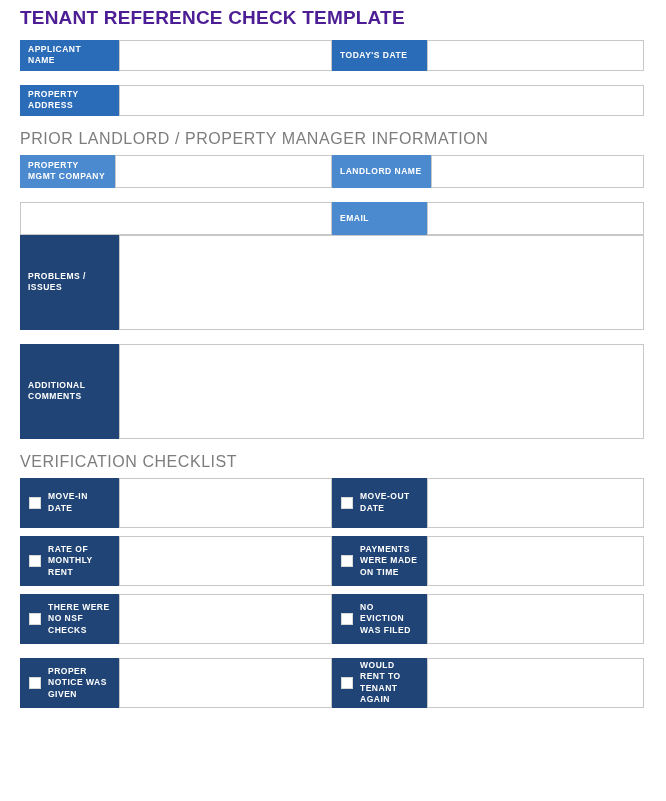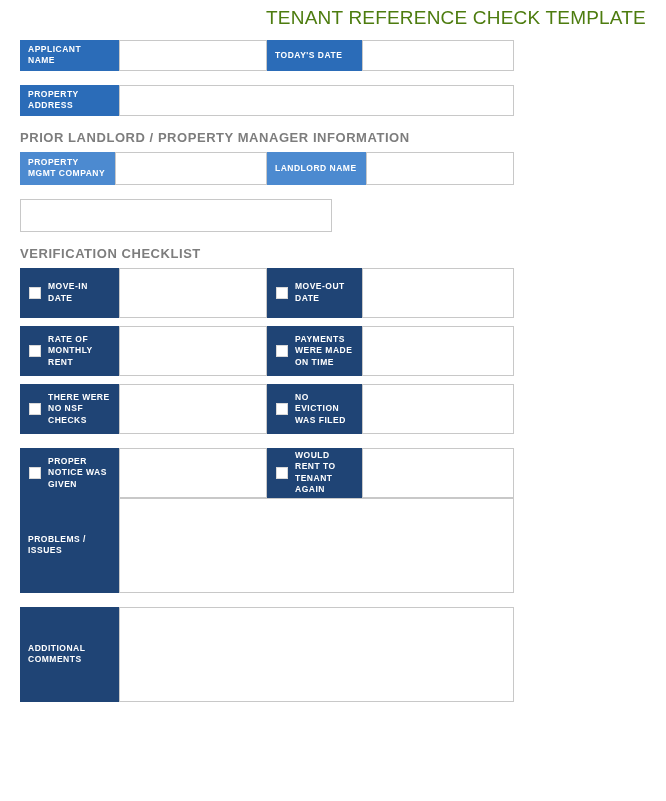--- a/index.html
+++ b/index.html
@@ -20,47 +20,46 @@
     position: relative;
     width: 666px;
     height: 801px;
     box-sizing: border-box;
     padding: 0 20px;
   }
 
   
   .doc-title {
     font-size: 19px;
-    font-weight: normal;
+    font-weight: bold;
     letter-spacing: 0.2px;
-    color: #4d7c0f;
+    color: #4c1d95;
     padding-top: 8px;
     padding-bottom: 11px;
     line-height: 1.1;
     white-space: nowrap;
-    text-align: right;
   }
 
   
   .section-heading {
-    font-size: 13px;
-    font-weight: bold;
+    font-size: 16px;
+    font-weight: normal;
     letter-spacing: 0.55px;
     color: #7d7d7d;
     padding-top: 14px;
     padding-bottom: 7px;
     white-space: nowrap;
   }
 
   
   .row {
     display: flex;
     align-items: stretch;
     margin-bottom: 8px;
-    width: 494px;
+    width: 624px;
   }
   .row:last-child { margin-bottom: 0; margin-top: 14px; }
 
   
   .cell-group {
     display: flex;
     align-items: stretch;
     box-sizing: border-box;
   }
 
@@ -176,96 +175,28 @@
           <span class="label-text">LANDLORD NAME</span>
         </div>
         <div class="input-box h-med"></div>
       </div>
     </div>
 
     <div class="row">
       <div class="cell-group half-left">
         <div class="input-box h-med"></div>
       </div>
-    </div>
-
-
-  </div>
-
-  <div>
-
-    <div class="section-heading">VERIFICATION CHECKLIST</div>
-
-    <div class="row">
-      <div class="cell-group half-left">
-        <div class="label-box blue-navy lbl-w h-check with-check">
-          <span class="checkbox"></span>
-          <span class="label-text">MOVE-IN DATE</span>
-        </div>
-        <div class="input-box h-check"></div>
-      </div>
-      <div class="cell-group half-right">
-        <div class="label-box blue-navy lbl-w2 h-check with-check">
-          <span class="checkbox"></span>
-          <span class="label-text">MOVE-OUT DATE</span>
-        </div>
-        <div class="input-box h-check"></div>
-      </div>
-    </div>
-
-    <div class="row">
-      <div class="cell-group half-left">
-        <div class="label-box blue-navy lbl-w h-check with-check">
-          <span class="checkbox"></span>
-          <span class="label-text">RATE OF MONTHLY RENT</span>
-        </div>
-        <div class="input-box h-check"></div>
-      </div>
-      <div class="cell-group half-right">
-        <div class="label-box blue-navy lbl-w2 h-check with-check">
-          <span class="checkbox"></span>
-          <span class="label-text">PAYMENTS WERE MADE ON TIME</span>
-        </div>
-        <div class="input-box h-check"></div>
-      </div>
-    </div>
-
-    <div class="row">
-      <div class="cell-group half-left">
-        <div class="label-box blue-navy lbl-w h-check with-check">
-          <span class="checkbox"></span>
-          <span class="label-text">THERE WERE NO NSF CHECKS</span>
-        </div>
-        <div class="input-box h-check"></div>
-      </div>
-      <div class="cell-group half-right">
-        <div class="label-box blue-navy lbl-w2 h-check with-check">
-          <span class="checkbox"></span>
-          <span class="label-text">NO EVICTION WAS FILED</span>
-        </div>
-        <div class="input-box h-check"></div>
-      </div>
-    </div>
-
-    <div class="row">
-      <div class="cell-group half-left">
-        <div class="label-box blue-navy lbl-w h-check with-check">
-          <span class="checkbox"></span>
-          <span class="label-text">PROPER NOTICE WAS GIVEN</span>
-        </div>
-        <div class="input-box h-check"></div>
-      </div>
-      <div class="cell-group half-right">
-        <div class="label-box blue-navy lbl-w2 h-check with-check">
-          <span class="checkbox"></span>
-          <span class="label-text">WOULD RENT TO TENANT AGAIN</span>
-        </div>
-        <div class="input-box h-check"></div>
-      </div>
-    </div>
+      <div class="cell-group half-right">
+        <div class="label-box blue-light lbl-w2 h-med">
+          <span class="label-text">EMAIL</span>
+        </div>
+        <div class="input-box h-med"></div>
+      </div>
+    </div>
+
 
   </div>
 
   <div>
 
     <div class="row">
       <div class="cell-group full">
         <div class="label-box blue-navy lbl-w h-notes notes-label">
           <span class="label-text">PROBLEMS / ISSUES</span>
         </div>
@@ -277,13 +208,87 @@
       <div class="cell-group full">
         <div class="label-box blue-navy lbl-w h-notes notes-label">
           <span class="label-text">ADDITIONAL COMMENTS</span>
         </div>
         <div class="input-box h-notes"></div>
       </div>
     </div>
 
   </div>
 
+  <div>
+
+    <div class="section-heading">VERIFICATION CHECKLIST</div>
+
+    <div class="row">
+      <div class="cell-group half-left">
+        <div class="label-box blue-navy lbl-w h-check with-check">
+          <span class="checkbox"></span>
+          <span class="label-text">MOVE-IN DATE</span>
+        </div>
+        <div class="input-box h-check"></div>
+      </div>
+      <div class="cell-group half-right">
+        <div class="label-box blue-navy lbl-w2 h-check with-check">
+          <span class="checkbox"></span>
+          <span class="label-text">MOVE-OUT DATE</span>
+        </div>
+        <div class="input-box h-check"></div>
+      </div>
+    </div>
+
+    <div class="row">
+      <div class="cell-group half-left">
+        <div class="label-box blue-navy lbl-w h-check with-check">
+          <span class="checkbox"></span>
+          <span class="label-text">RATE OF MONTHLY RENT</span>
+        </div>
+        <div class="input-box h-check"></div>
+      </div>
+      <div class="cell-group half-right">
+        <div class="label-box blue-navy lbl-w2 h-check with-check">
+          <span class="checkbox"></span>
+          <span class="label-text">PAYMENTS WERE MADE ON TIME</span>
+        </div>
+        <div class="input-box h-check"></div>
+      </div>
+    </div>
+
+    <div class="row">
+      <div class="cell-group half-left">
+        <div class="label-box blue-navy lbl-w h-check with-check">
+          <span class="checkbox"></span>
+          <span class="label-text">THERE WERE NO NSF CHECKS</span>
+        </div>
+        <div class="input-box h-check"></div>
+      </div>
+      <div class="cell-group half-right">
+        <div class="label-box blue-navy lbl-w2 h-check with-check">
+          <span class="checkbox"></span>
+          <span class="label-text">NO EVICTION WAS FILED</span>
+        </div>
+        <div class="input-box h-check"></div>
+      </div>
+    </div>
+
+    <div class="row">
+      <div class="cell-group half-left">
+        <div class="label-box blue-navy lbl-w h-check with-check">
+          <span class="checkbox"></span>
+          <span class="label-text">PROPER NOTICE WAS GIVEN</span>
+        </div>
+        <div class="input-box h-check"></div>
+      </div>
+      <div class="cell-group half-right">
+        <div class="label-box blue-navy lbl-w2 h-check with-check">
+          <span class="checkbox"></span>
+          <span class="label-text">WOULD RENT TO TENANT AGAIN</span>
+        </div>
+        <div class="input-box h-check"></div>
+      </div>
+    </div>
+
+  </div>
+
 </div>
 
 </body></html>

